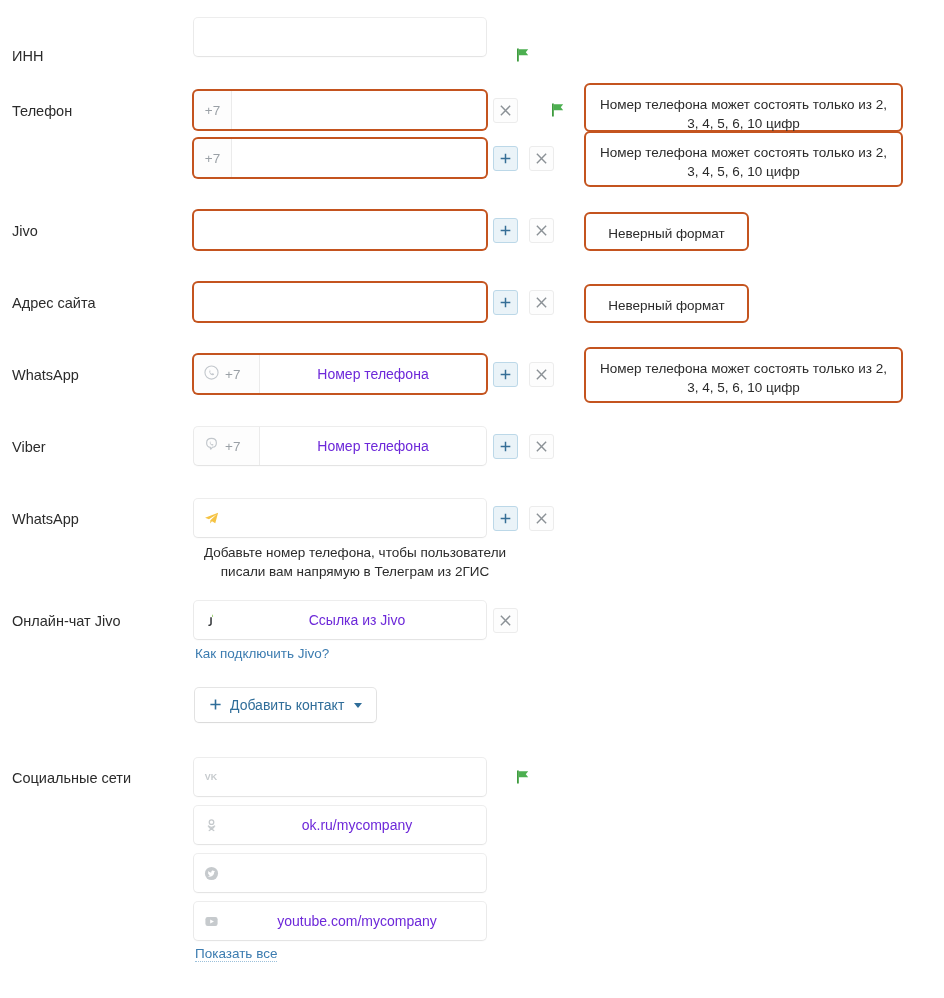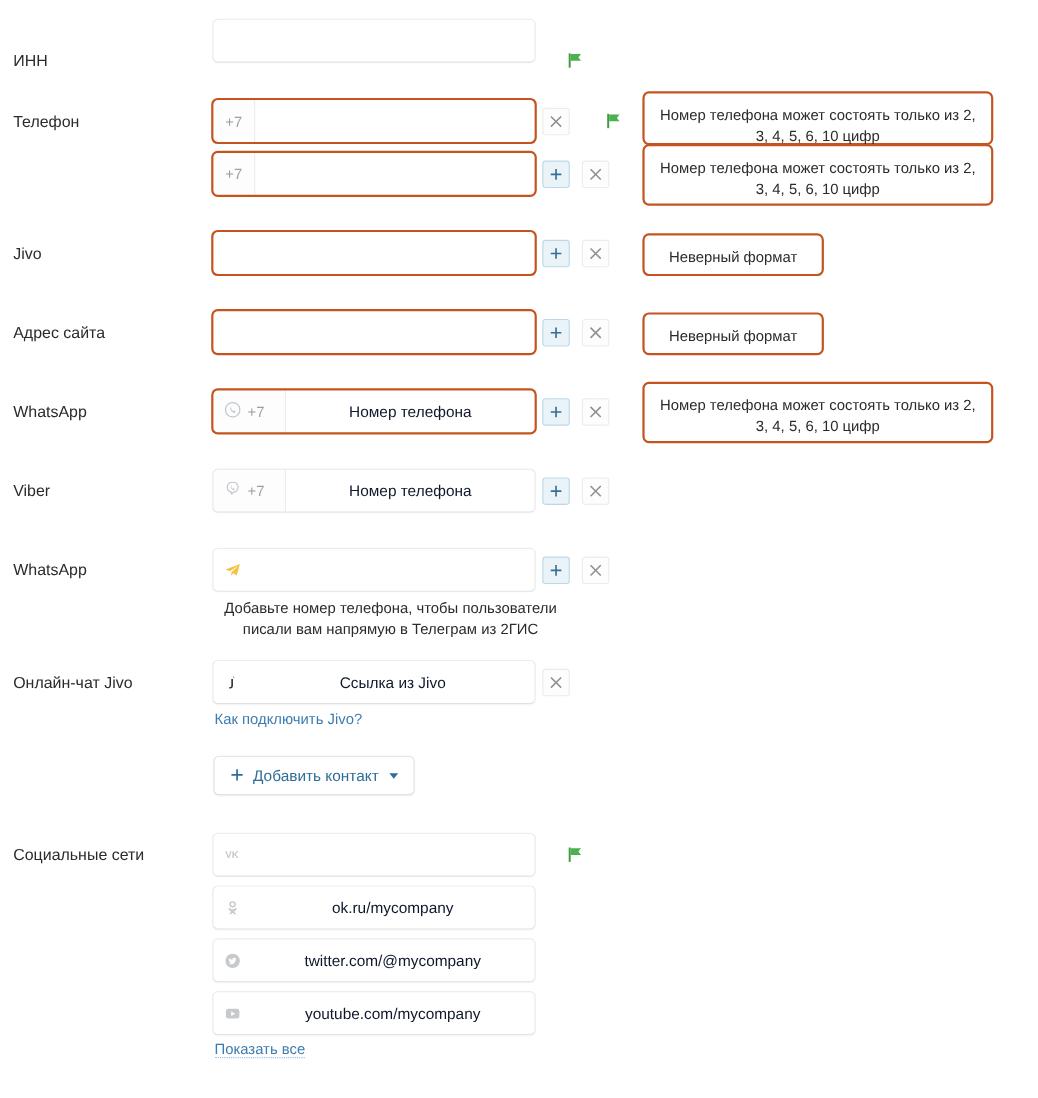--- a/index.html
+++ b/index.html
@@ -35,21 +35,21 @@
     font-size: 13.5px; color: #9aa0a6;
     border-right: 1px solid rgba(0,0,0,.07);
     background: rgba(0,0,0,.008);
     flex: 0 0 auto;
   }
   .prefix.wide {
     width: 66px; gap: 6px; justify-content: flex-start; padding-left: 10px;
   }
   .ph {
     flex: 1 1 auto; padding: 0 12px;
-    font-size: 14px; color: #0f172a; white-space: nowrap; overflow: hidden;
+    font-size: 14px; color: #6d28d9; white-space: nowrap; overflow: hidden;
   }
   .icon-slot {
     width: 34px; height: 100%; display: flex;
     align-items: center; justify-content: center; flex: 0 0 auto;
   }
 
   
   .sq {
     position: absolute; width: 25px; height: 25px; border-radius: 3px;
     display: flex; align-items: center; justify-content: center;
@@ -320,21 +320,20 @@
       <div class="ph">ok.ru/mycompany</div>
     </div>
 
     <div class="field plain" style="top:96px">
       <div class="icon-slot">
         <svg viewBox="0 0 16 16" width="15" height="15">
           <circle cx="8" cy="8" r="7" fill="#c6cacd"></circle>
           <path d="M11.8 5.6c-.3.2-.6.3-.9.3.3-.2.6-.5.7-.9-.3.2-.7.3-1 .4-.3-.3-.7-.5-1.2-.5-.9 0-1.6.7-1.6 1.6 0 .1 0 .2 0 .4-1.4-.1-2.6-.7-3.4-1.7-.1.3-.2.5-.2.8 0 .6.3 1.1.7 1.4-.3 0-.5-.1-.7-.2 0 .8.6 1.5 1.3 1.6-.1 0-.3.1-.4.1-.1 0-.2 0-.3 0 .2.6.8 1.1 1.5 1.1-.6.4-1.3.7-2 .7h-.4c.7.4 1.5.7 2.4.7 2.9 0 4.5-2.4 4.5-4.5v-.2c.3-.2.6-.5.8-.8z" fill="#ffffff"></path>
         </svg>
       </div>
-      <div class="ph">twitter.com/@mycompany</div>
     </div>
 
     <div class="field plain" style="top:144px">
       <div class="icon-slot">
         <svg viewBox="0 0 16 16" width="15" height="15">
           <rect x="1.5" y="3.2" width="13" height="9.6" rx="2.4" fill="#c6cacd"></rect>
           <path d="M6.6 5.8 L10.6 8 L6.6 10.2 Z" fill="#ffffff"></path>
         </svg>
       </div>
       <div class="ph">youtube.com/mycompany</div>

